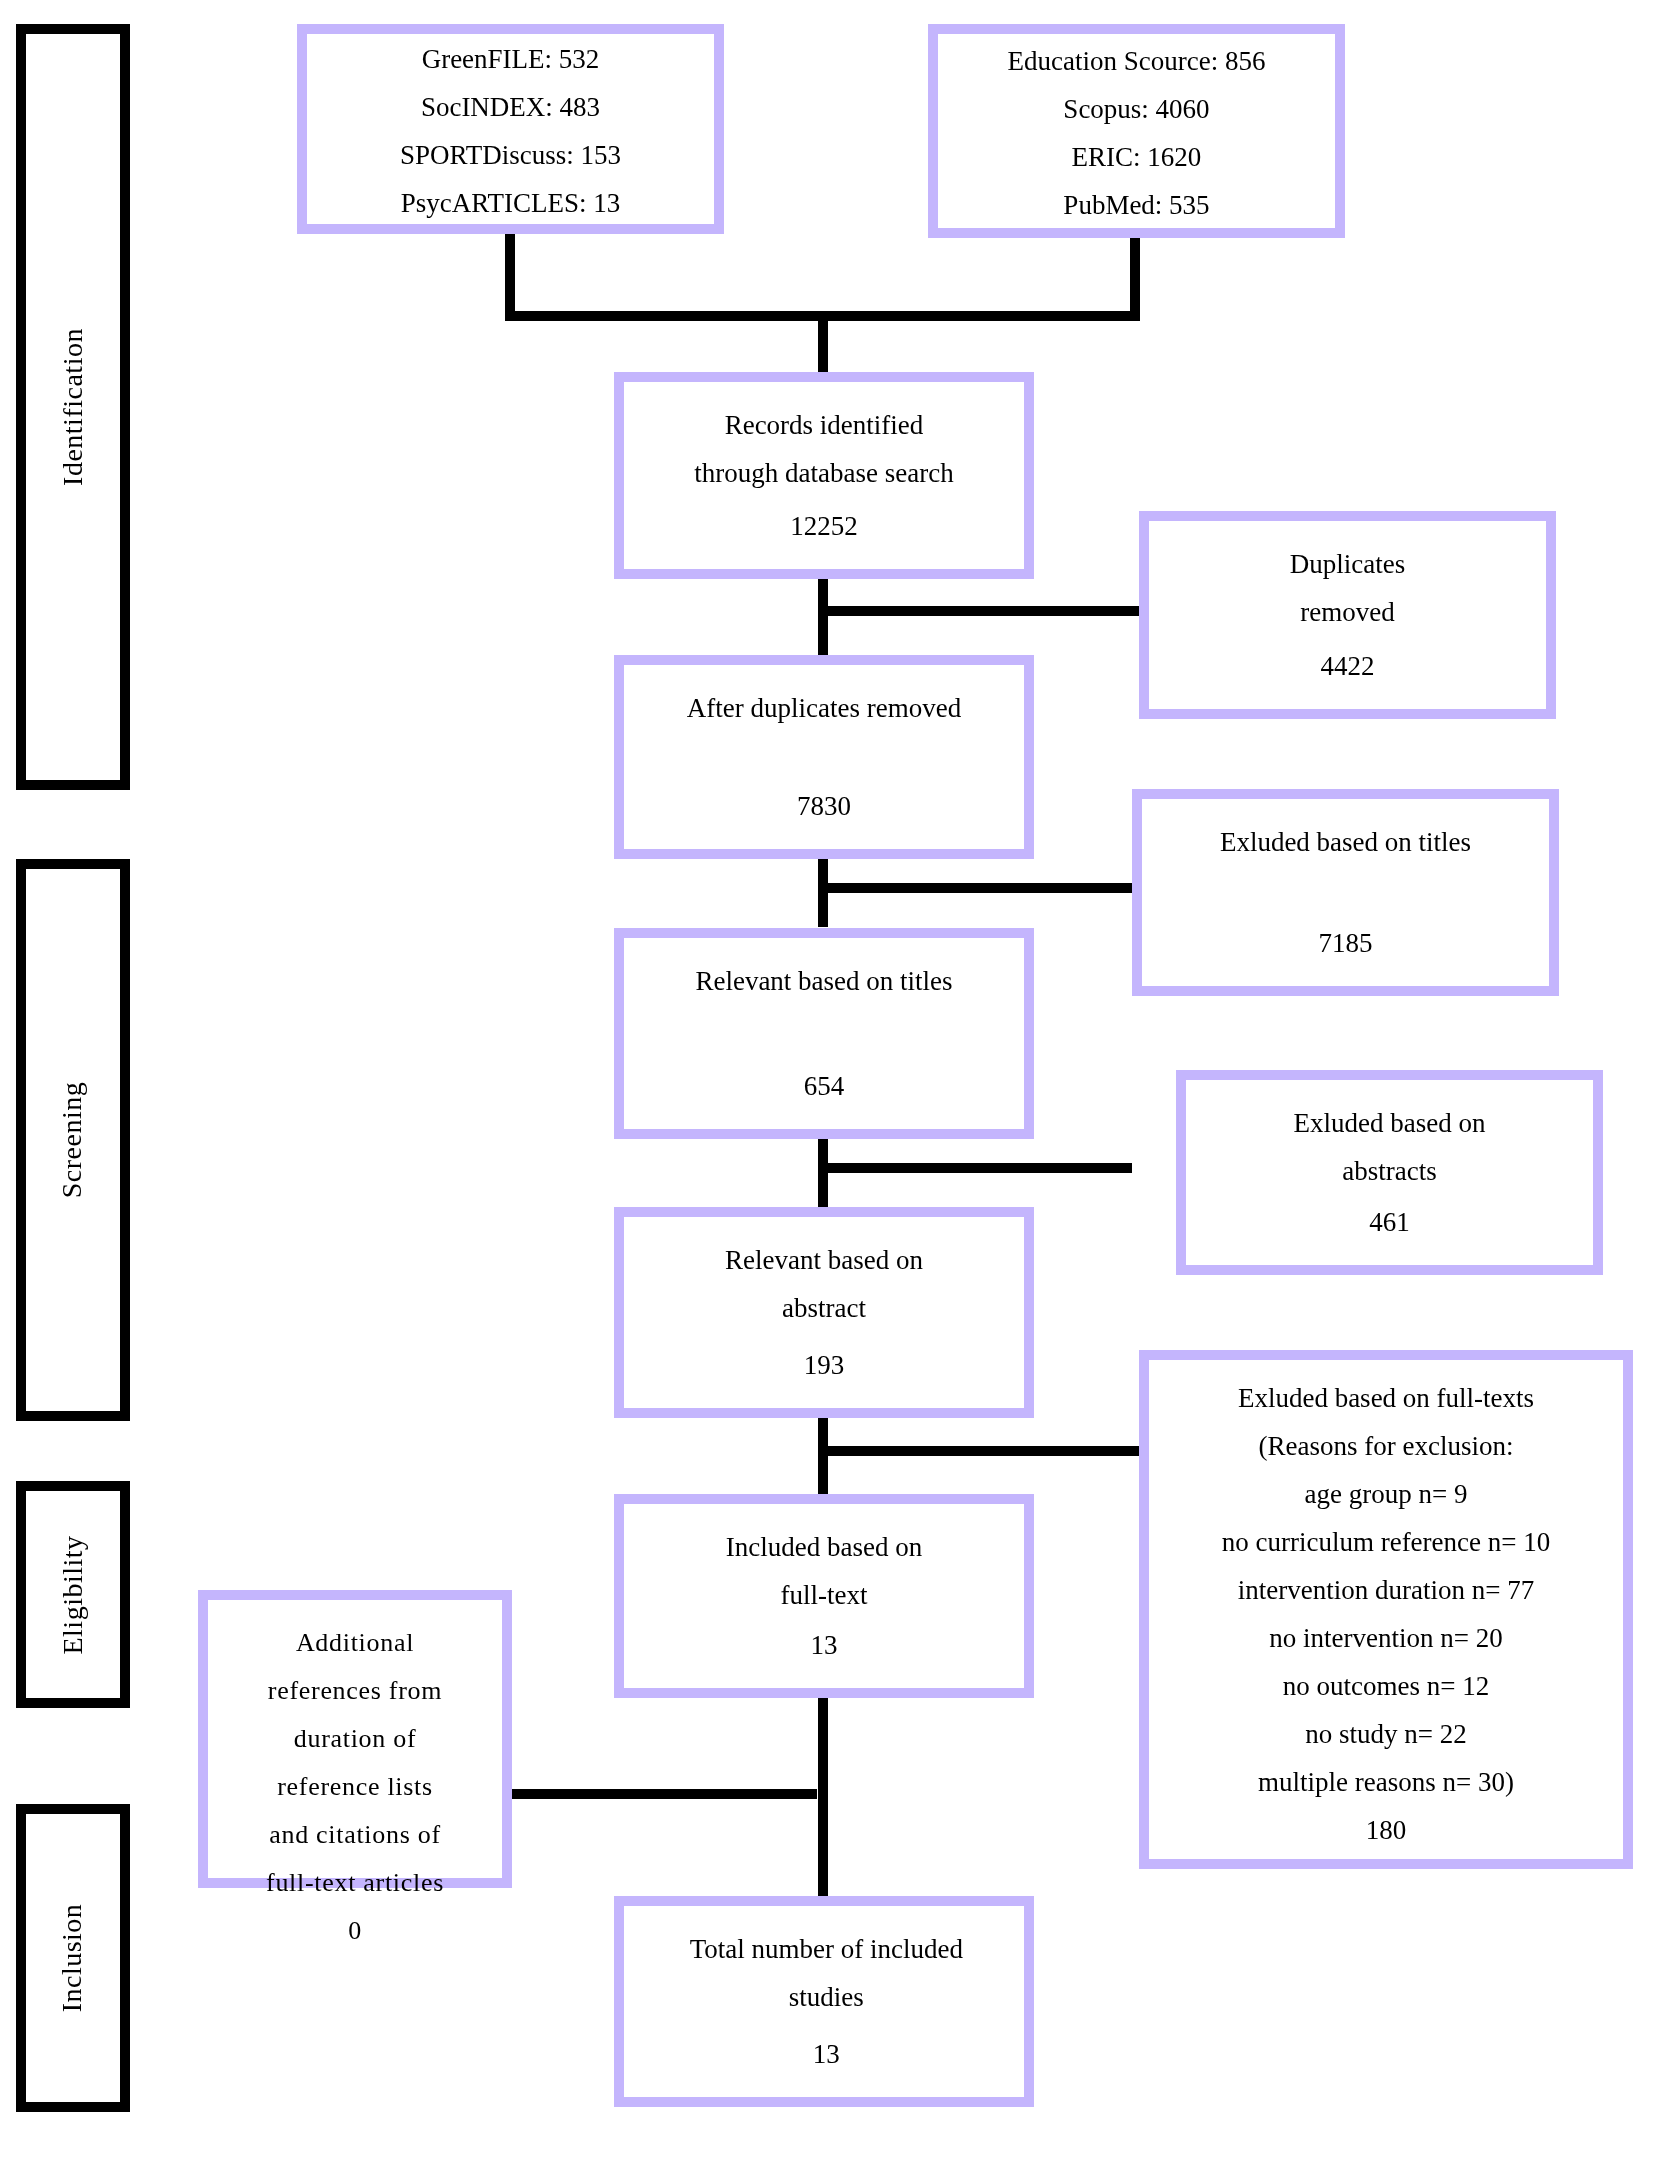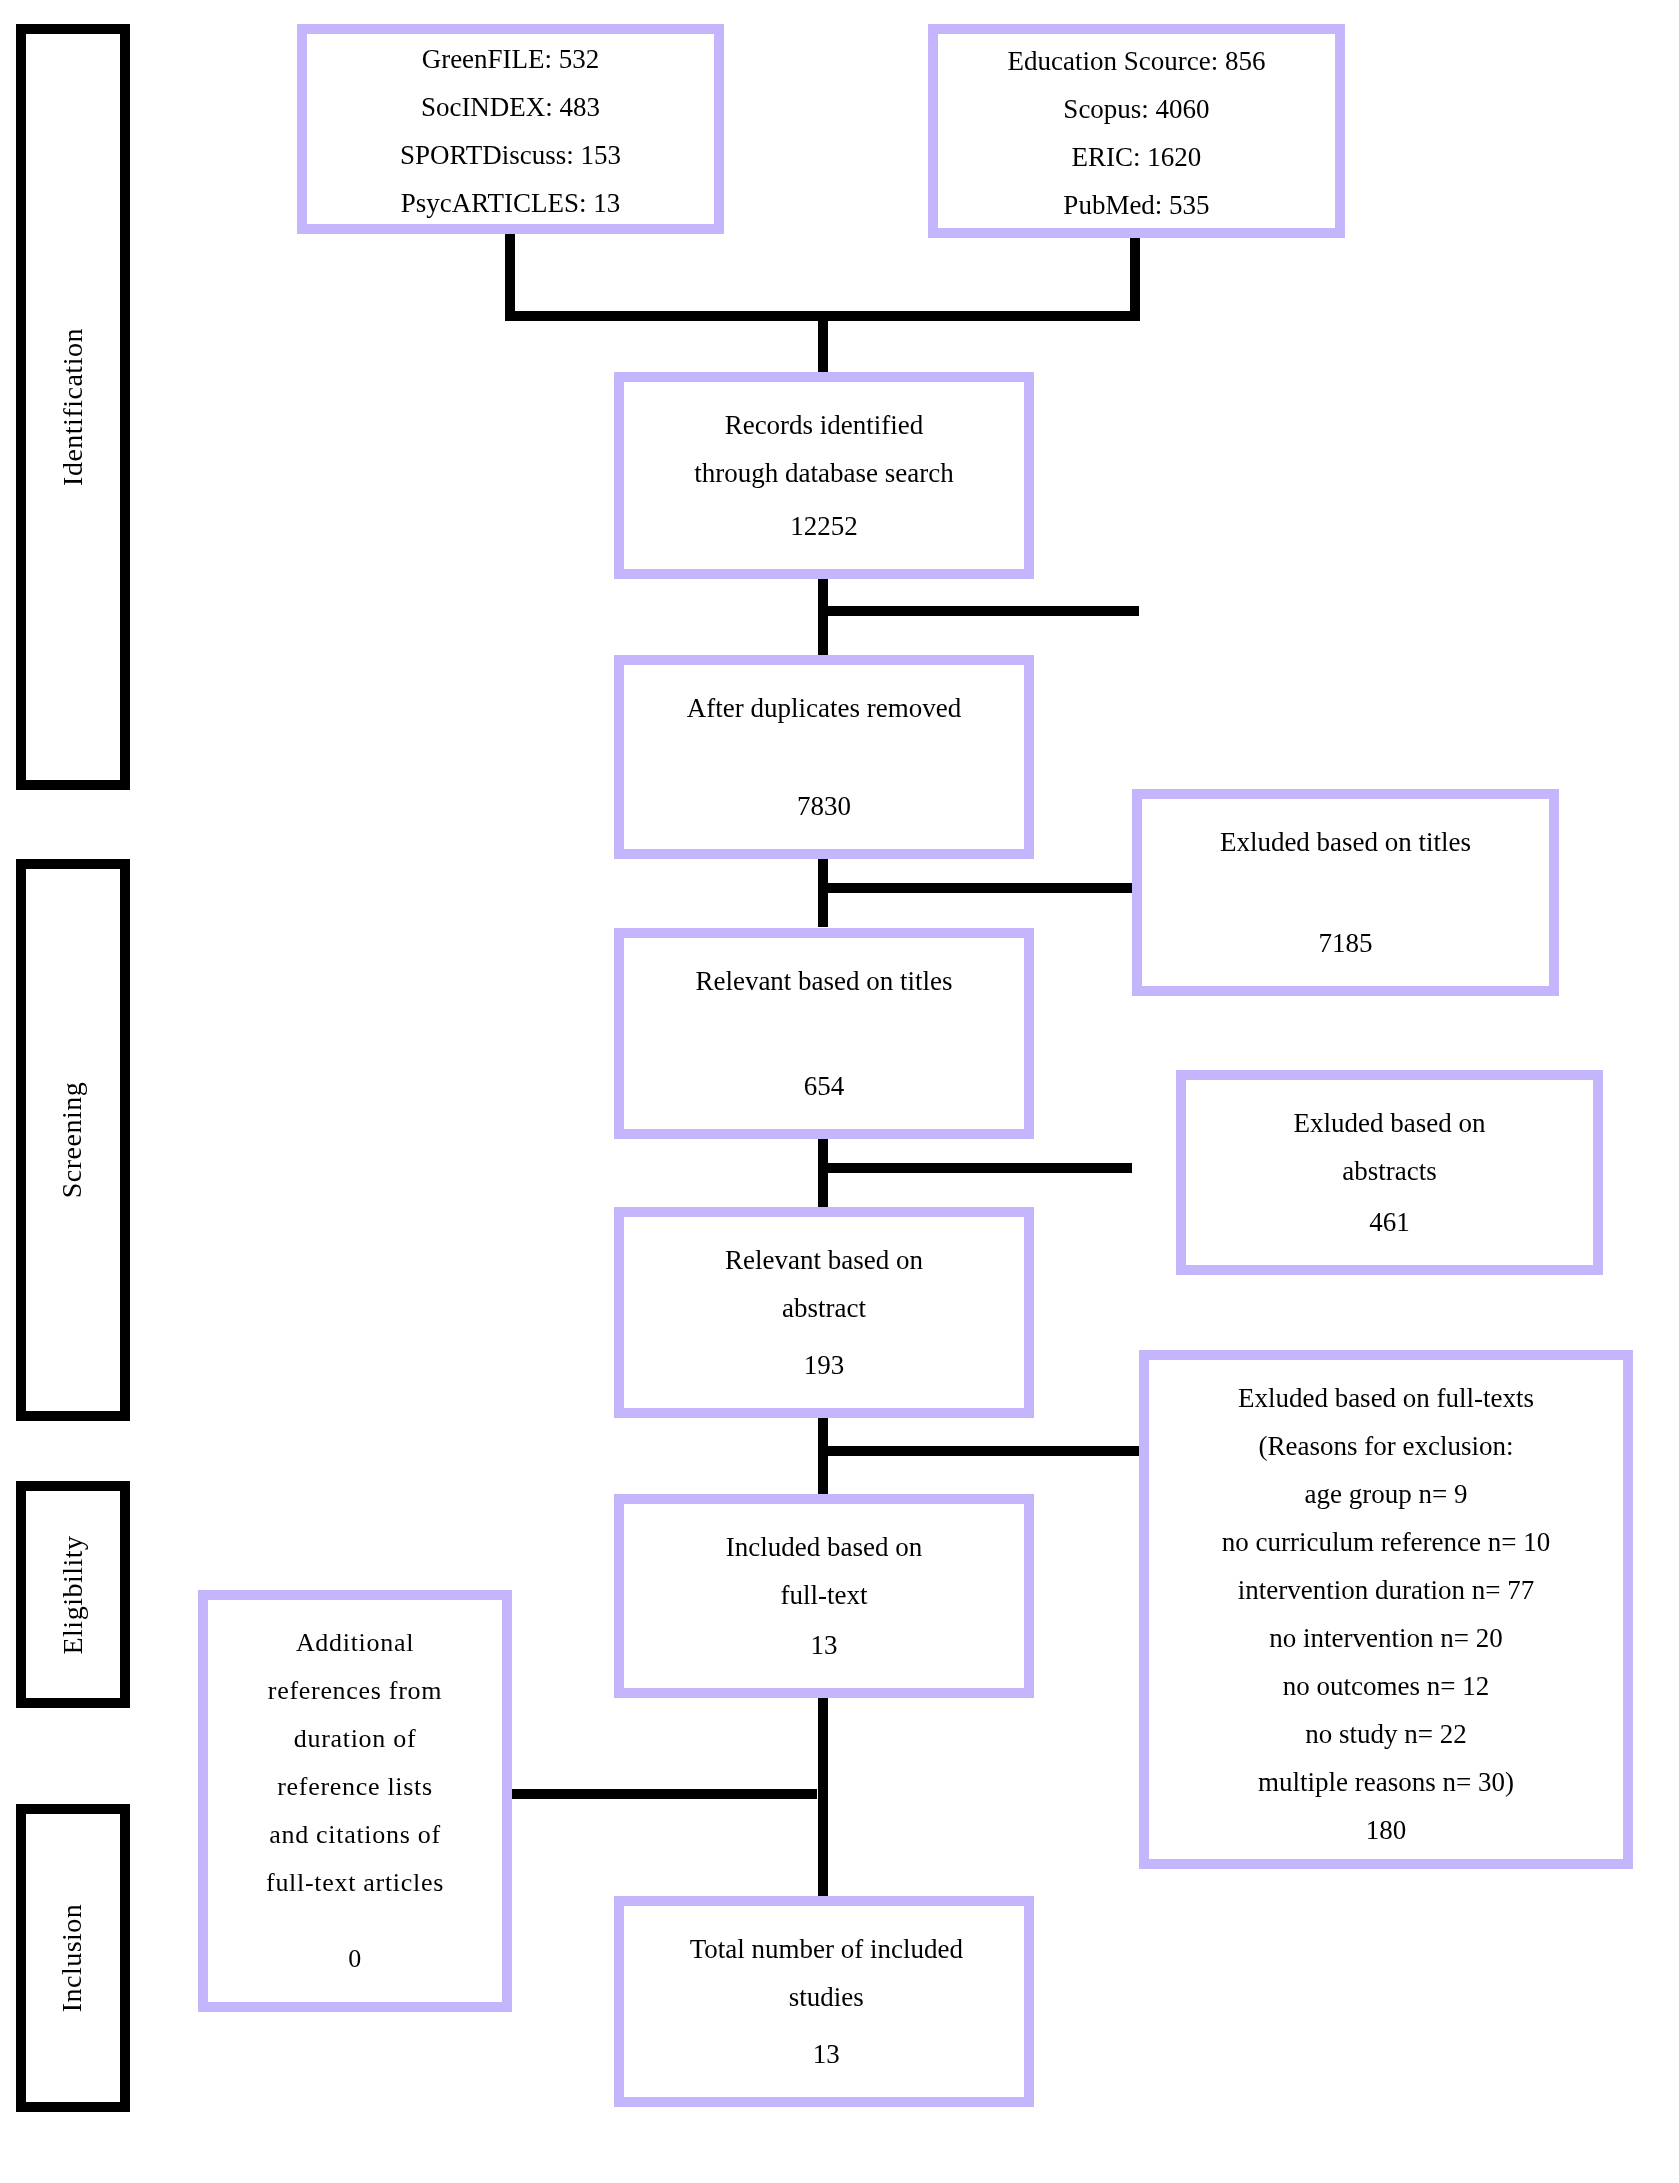--- a/index.html
+++ b/index.html
@@ -115,20 +115,27 @@
   </div>
 
   <div class="box" style="left:614px; top:372px; width:420px; height:207px;">
     <div class="lines">
         <div>Records identified</div>
         <div>through database search</div>
       </div>
     <div class="count">12252</div>
   </div>
 
+  <div class="box" style="left:1139px; top:511px; width:417px; height:208px;">
+    <div class="lines">
+        <div>Duplicates</div>
+        <div>removed</div>
+      </div>
+    <div class="count">4422</div>
+  </div>
 
   <div class="box" style="left:614px; top:655px; width:420px; height:204px;">
     <div class="lines">
         <div>After duplicates removed</div>
       </div>
     <div class="count">7830</div>
   </div>
 
   <div class="box" style="left:1132px; top:789px; width:427px; height:207px;">
     <div class="lines">
@@ -176,21 +183,21 @@
   </div>
 
   <div class="box" style="left:614px; top:1494px; width:420px; height:204px;">
     <div class="lines">
         <div>Included based on</div>
         <div>full-text</div>
       </div>
     <div class="count">13</div>
   </div>
 
-  <div class="box wide-spacing" style="left:198px; top:1590px; width:314px; height:422px; font-size:26px;">
+  <div class="box wide-spacing" style="left:198px; top:1590px; width:314px; height:298px; font-size:26px;">
     <div class="lines">
         <div>Additional</div>
         <div>references from</div>
         <div>duration of</div>
         <div>reference lists</div>
         <div>and citations of</div>
         <div>full-text articles</div>
       </div>
     <div class="count">0</div>
   </div>

